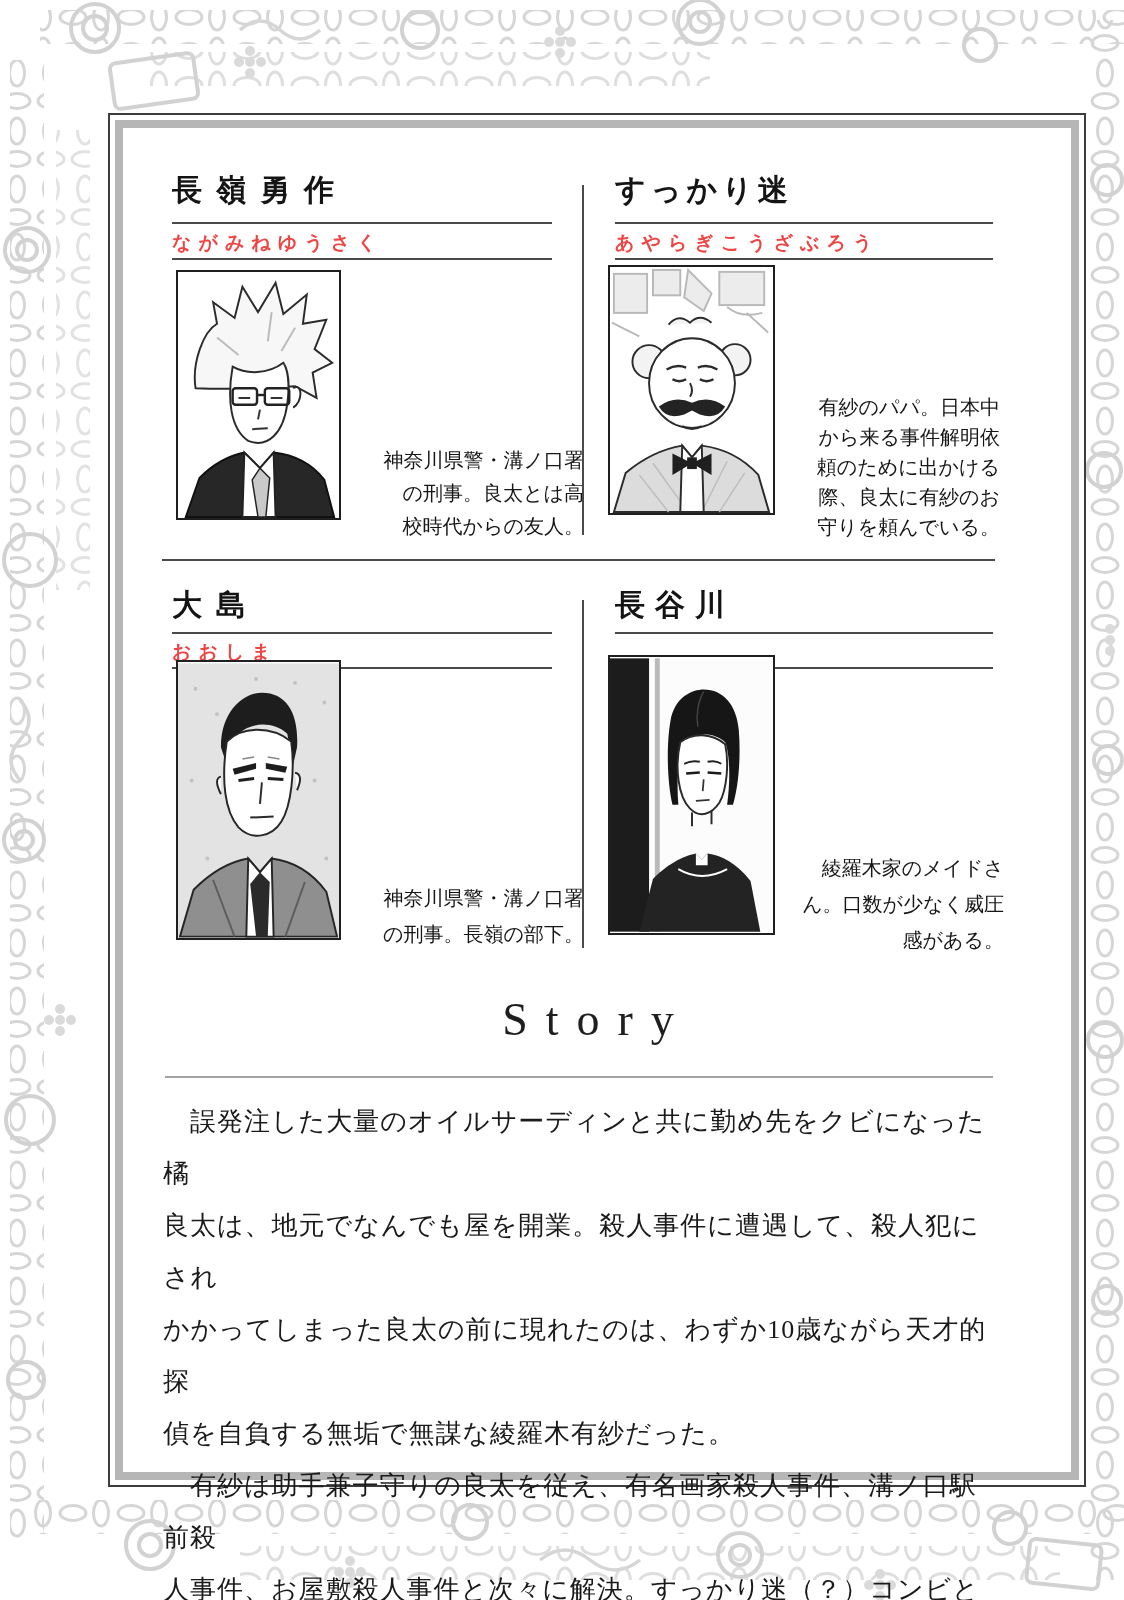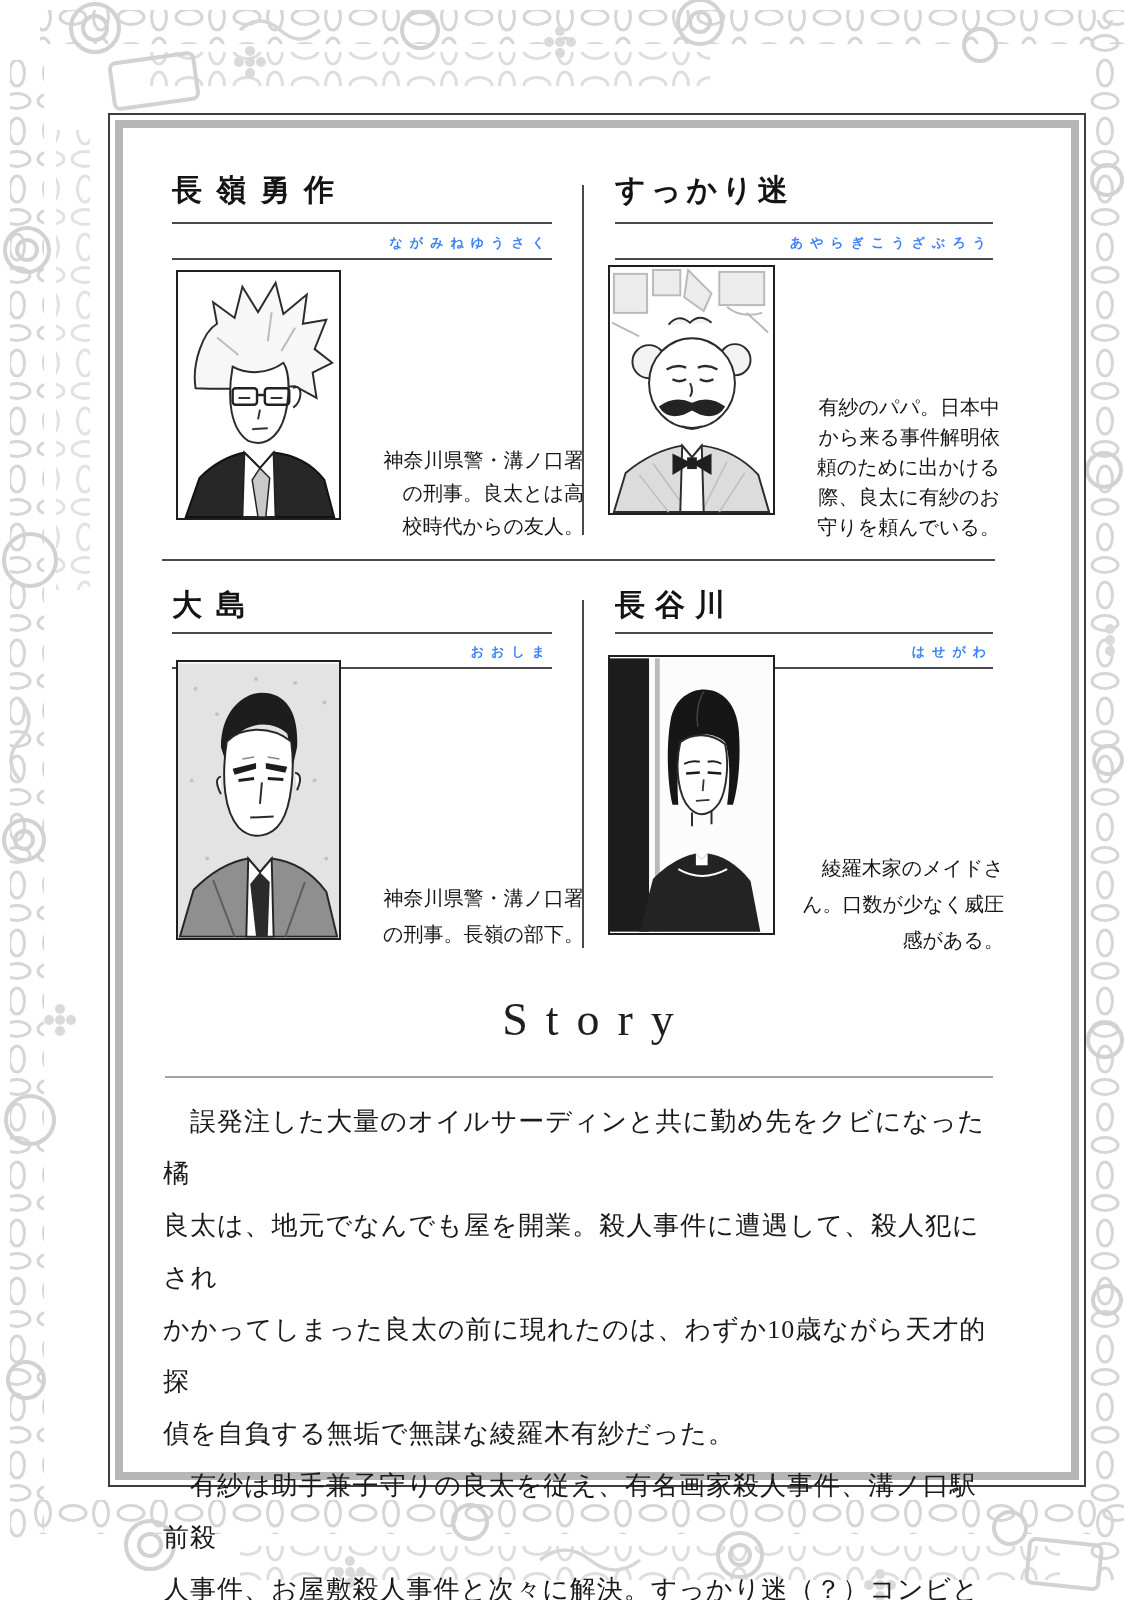--- a/index.html
+++ b/index.html
@@ -13,22 +13,22 @@
       position:relative;background:#fff;}
   .abs{position:absolute;}
   .col-l{left:49px;width:380px;}
   .col-r{left:492px;width:378px;}
   .char-name{height:44px;line-height:44px;text-align:left;font-weight:bold;
       font-size:30px;color:#141414;white-space:nowrap;}
   .ls-wide{letter-spacing:14px;}
   .ls-mid{letter-spacing:10px;}
   .ls-tight{letter-spacing:5px;}
   .rule{height:2px;background:#4a4a4a;}
-  .furigana{height:26px;line-height:26px;text-align:right;font-weight:600;
-      font-size:13px;letter-spacing:7px;color:#3b82f6;white-space:nowrap;}
+  .furigana{height:26px;line-height:26px;text-align:left;font-weight:600;
+      font-size:19px;letter-spacing:7px;color:#ef4444;white-space:nowrap;}
   .portrait{box-sizing:border-box;border:2px solid #1f1f1f;background:#fff;overflow:hidden;}
   .portrait svg{display:block;}
   .desc{font-family:"Liberation Serif",serif;font-size:20px;color:#161616;
       text-align:right;white-space:nowrap;}
   .vdiv{width:2px;background:#4a4a4a;}
   .hdiv{height:2px;background:#4a4a4a;}
   .story-title{left:0;width:948px;text-align:center;
       font-family:"Liberation Serif",serif;font-size:46px;letter-spacing:18px;
       color:#1f1f1f;height:60px;line-height:60px;}
   .story-rule{left:42px;top:948px;width:828px;height:2px;background:#a3a3a3;}
@@ -233,21 +233,20 @@
       <path d="M36,222 L58,280 M130,224 L110,280" stroke="#5d5d5d" stroke-width="2" fill="none"></path>
     </svg>
   </div>
 
   <div class="abs desc" style="left:237px;top:752px;width:224px;line-height:36px">神奈川県警・溝ノ口署<br>の刑事。長嶺の部下。</div>
 
   <div class="abs vdiv" style="left:459px;top:472px;height:348px"></div>
 
   <div class="abs col-r char-name ls-mid" style="top:455px">長谷川</div>
   <div class="abs col-r rule" style="top:504px"></div>
-  <div class="abs col-r furigana" style="top:511px">はせがわ</div>
   <div class="abs col-r rule" style="top:539px"></div>
 
   <div class="abs portrait" style="left:485px;top:527px;width:167px;height:280px">
     <svg width="163" height="276" viewBox="0 0 167 280">
       <rect width="167" height="280" fill="#fcfcfc"></rect>
       <rect x="0" y="0" width="40" height="280" fill="#1c1c1c"></rect>
       <rect x="46" y="0" width="5" height="280" fill="#b9b9b9"></rect>
       <path d="M62,64 C66,40 84,32 96,32 C116,32 130,48 132,74 C134,100 132,130 126,150 L120,150 C124,120 122,96 118,86 C104,74 86,76 74,90 C70,102 68,124 70,150 L64,150 C58,124 58,86 62,64 Z" fill="#161616"></path>
       <path d="M96,34 C90,44 88,58 90,70" stroke="#444" stroke-width="1.5" fill="none"></path>
       <path d="M72,86 C66,112 70,142 82,154 C92,164 104,160 112,148 C120,134 122,106 118,88 C104,76 84,76 72,86 Z" fill="#fff" stroke="#2a2a2a" stroke-width="2"></path>

